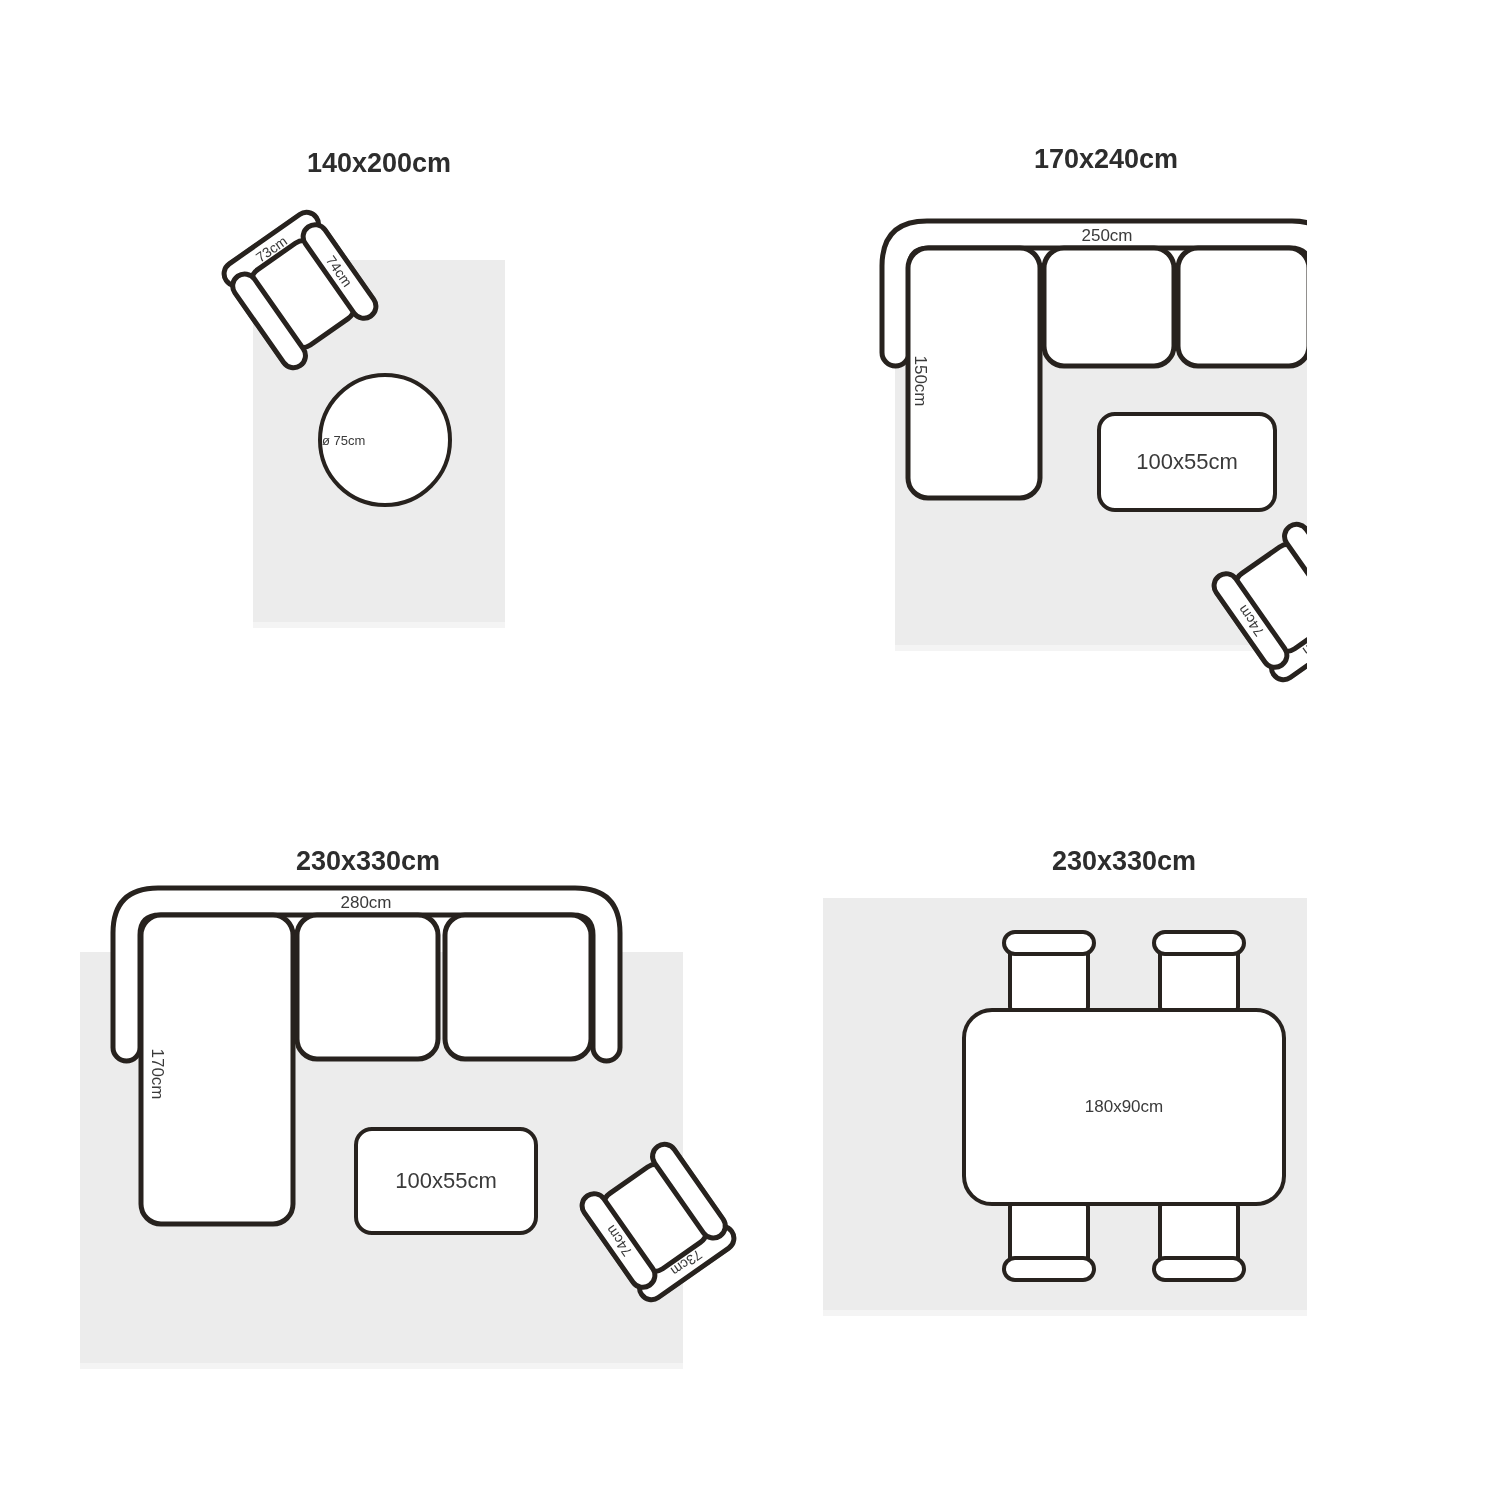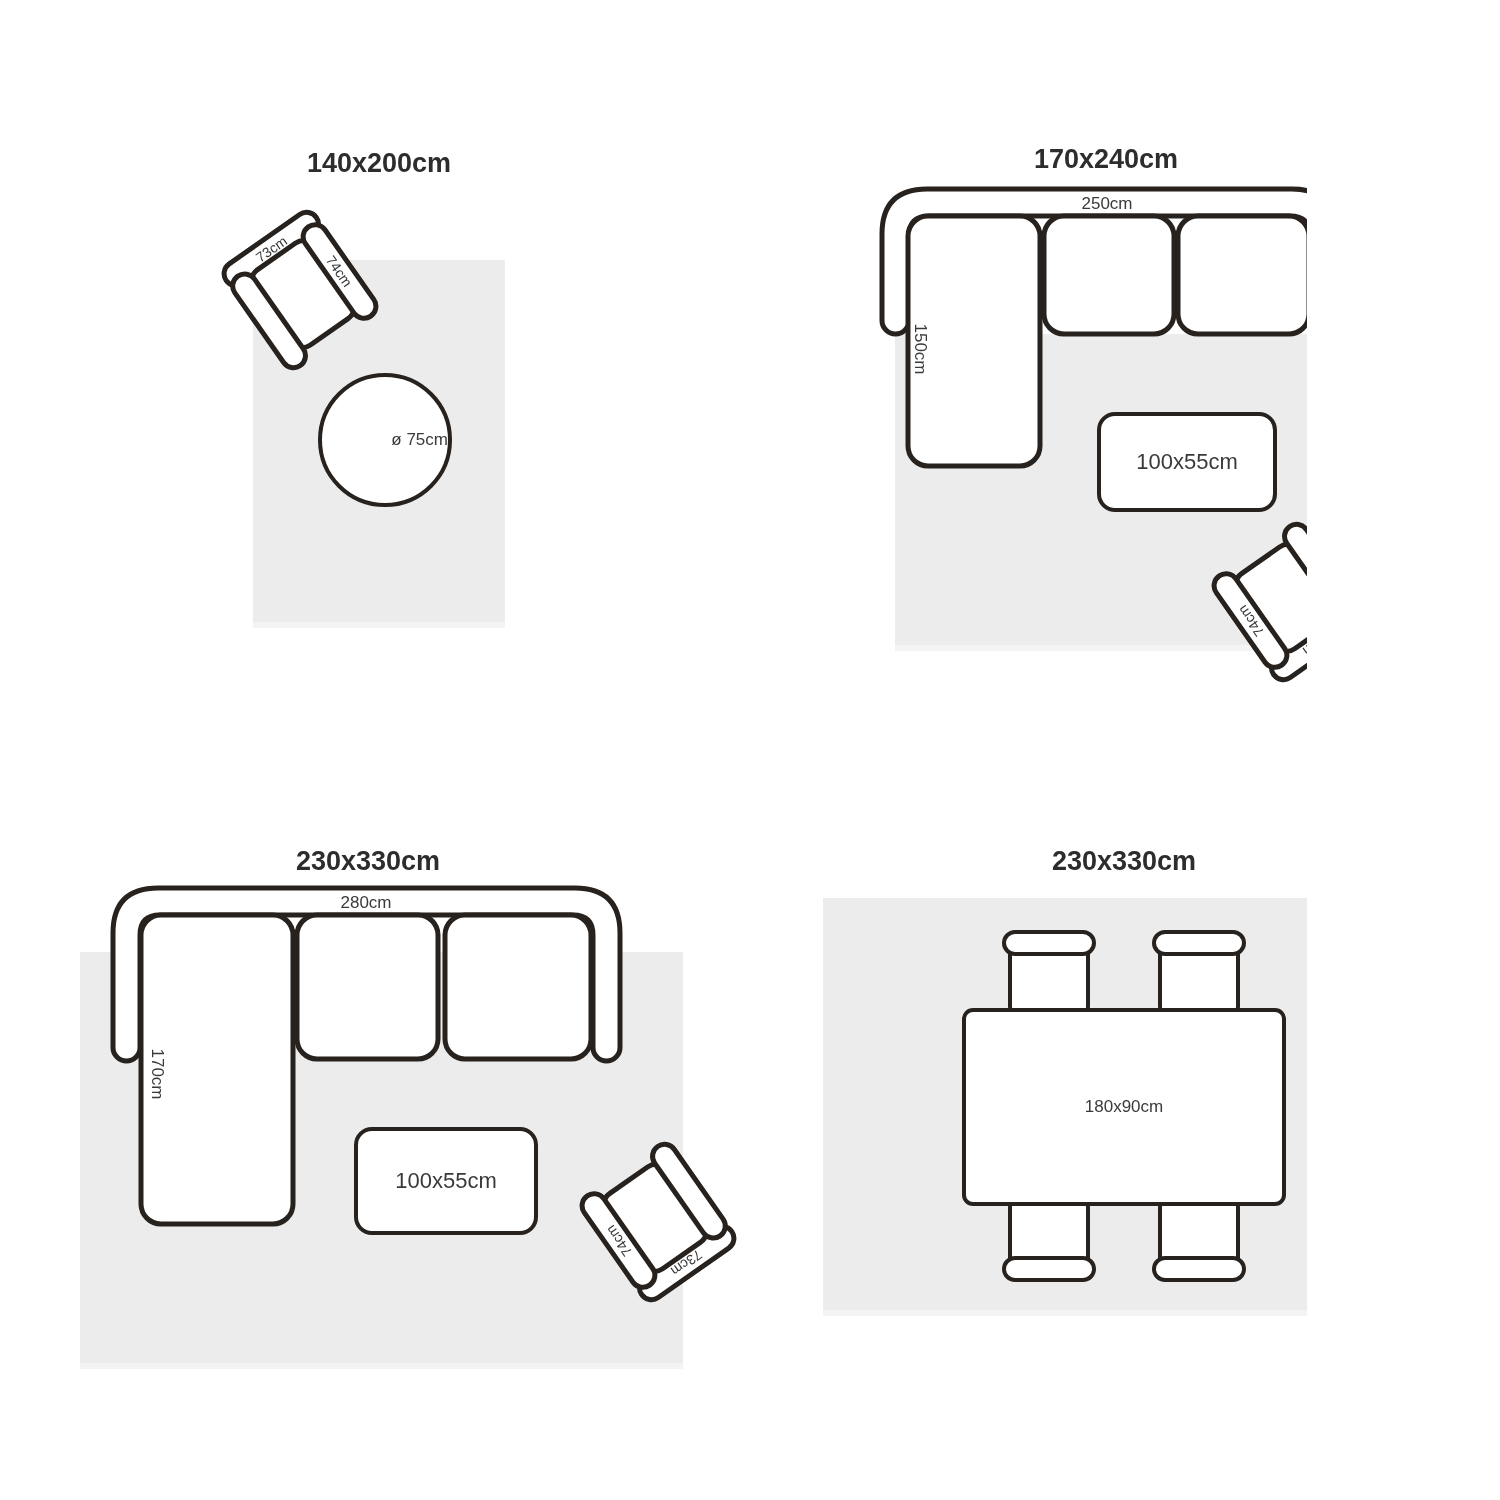--- a/index.html
+++ b/index.html
@@ -11,30 +11,30 @@
   .quad-title{
     position:absolute;transform:translateX(-50%);
     font-size:27px;font-weight:700;color:#2d2d2d;white-space:nowrap;
   }
   .rug{
     position:absolute;background:#ececec;border-bottom:6px solid #f4f4f4;
   }
   .furn{position:absolute;}
   .round-rug{
     position:absolute;background:#ffffff;border:4px solid #27221e;border-radius:50%;
-    display:flex;align-items:center;justify-content:flex-end;
-    font-size:17px;color:#3a3a3a;
+    display:flex;align-items:center;justify-content:flex-start;
+    font-size:13px;color:#3a3a3a;
   }
   .coffee-table{
     position:absolute;background:#ffffff;border:4px solid #27221e;border-radius:18px;
     display:flex;align-items:center;justify-content:center;
     font-size:22px;color:#3a3a3a;
   }
   .dining-table{
-    position:absolute;background:#ffffff;border:4px solid #27221e;border-radius:11px;
+    position:absolute;background:#ffffff;border:4px solid #27221e;border-radius:30px;
     display:flex;align-items:center;justify-content:center;
     font-size:17px;color:#3a3a3a;
   }
   .chair-seat{
     position:absolute;background:#ffffff;border:4px solid #27221e;border-radius:9px;
   }
   .chair-back{
     position:absolute;background:#ffffff;border:4px solid #27221e;border-radius:13px;
   }
   .sofa-svg text, .armchair-svg text{
@@ -65,21 +65,21 @@
   </div>
 
   <div class="round-rug" style="left:318px;top:341px;width:126px;height:126px">
     <span>ø 75cm</span>
   </div>
 
   <div class="quad-title" style="left:1106px;top:112px">170x240cm</div>
 
   <div class="rug" style="left:895px;top:302px;width:436px;height:311px"></div>
 
-  <div class="furn" style="left:879px;top:154px">
+  <div class="furn" style="left:879px;top:186px">
     <svg class="sofa-svg" width="461" height="286" viewBox="0 0 461 286">
       <path class="shape" stroke-width="5" d="M 3 134.5 L 3 48 Q 3 3 48 3 L 413 3 Q 458 3 458 48 L 458 134.5
                A 13.5 13.5 0 0 1 431 134.5 L 431 50 Q 431 30 411 30 L 50 30 Q 30 30 30 50 L 30 134.5
                A 13.5 13.5 0 0 1 3 134.5 Z"></path>
       <rect class="shape" x="29" y="30" width="132" height="250" rx="20" stroke-width="5"></rect>
       <rect class="shape" x="165" y="30" width="130" height="118" rx="20" stroke-width="5"></rect>
       <rect class="shape" x="299" y="30" width="131" height="118" rx="20" stroke-width="5"></rect>
       <text x="228" y="17" text-anchor="middle" dominant-baseline="central">250cm</text>
       <text x="41" y="163" text-anchor="middle" dominant-baseline="central" transform="rotate(90 41 163)">150cm</text>
     </svg>

